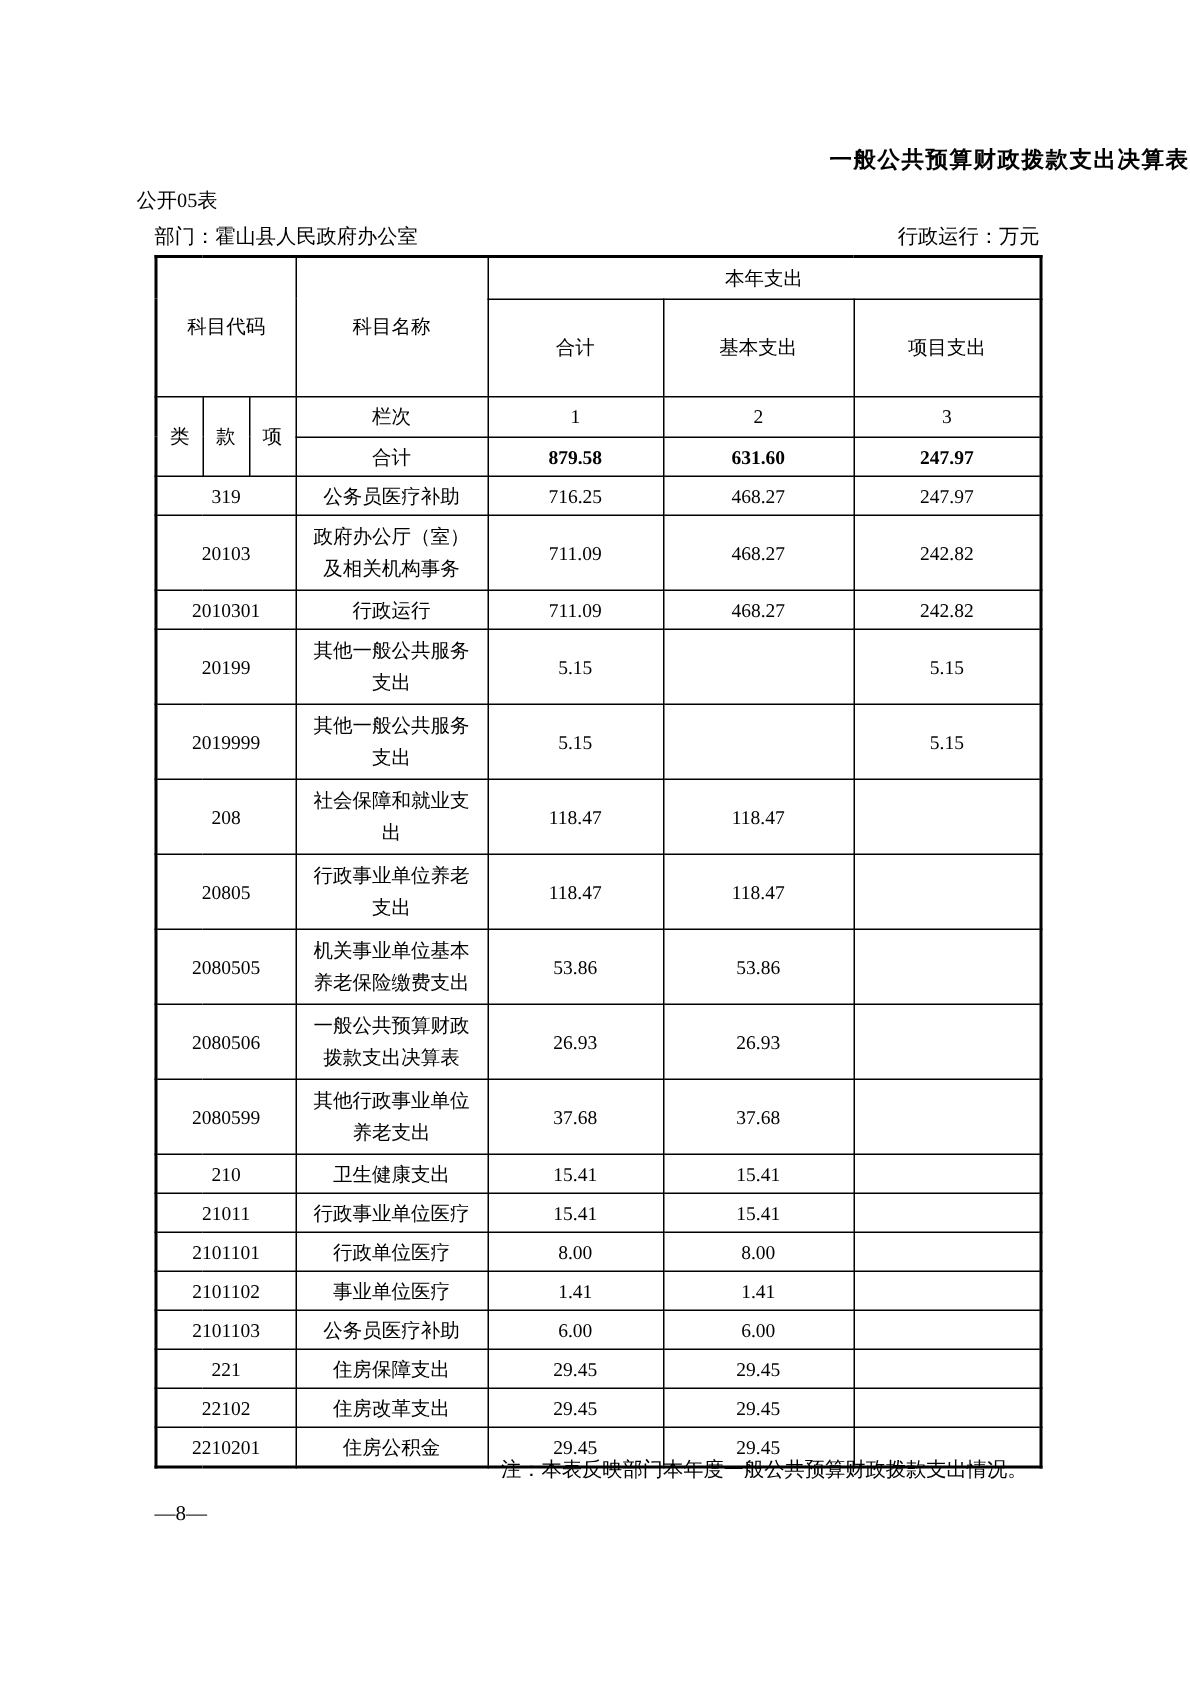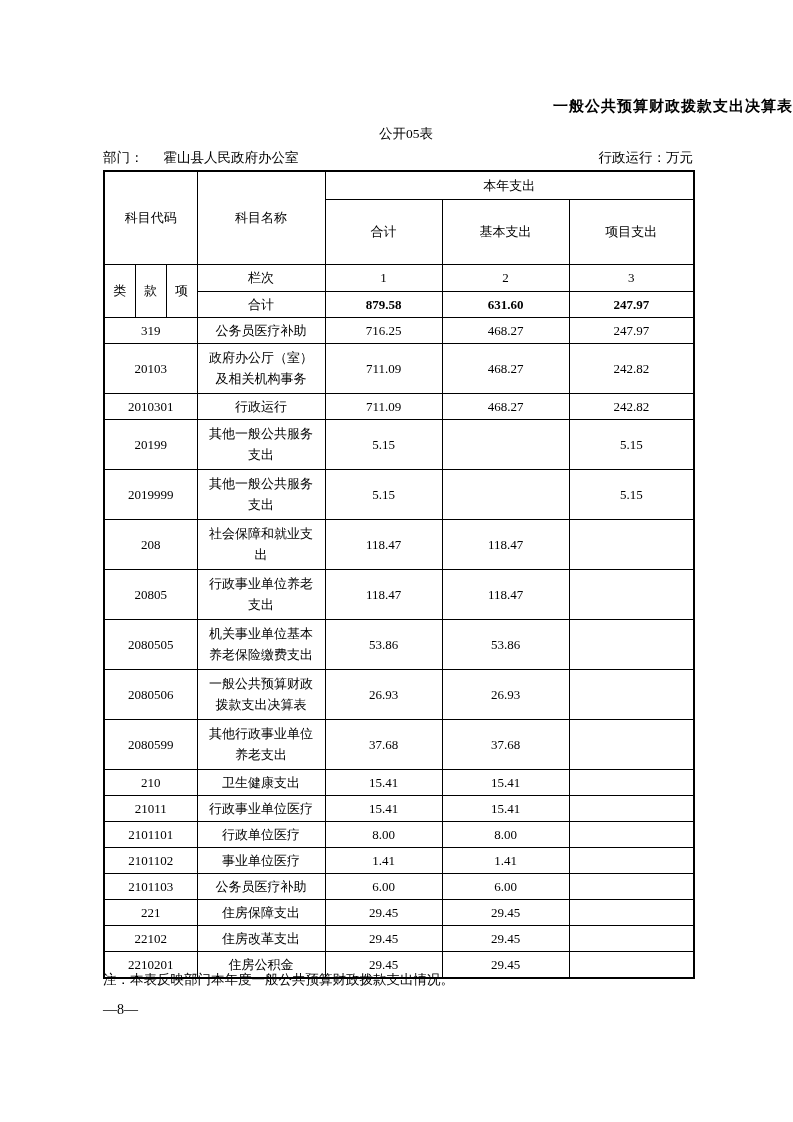--- a/index.html
+++ b/index.html
@@ -10,28 +10,28 @@
     color:#000;
   }
   .page { position:absolute; inset:0; }
 
   .doc-title {
     position:absolute; top:97px; left:0; width:793px;
     text-align:right; font-size:15px; font-weight:bold;
     letter-spacing:1px;
   }
   .pub-code {
-    position:absolute; top:125px; left:111px; width:590px;
-    text-align:center; font-size:13.5px;
+    position:absolute; top:125px; left:91px; width:590px;
+    text-align:left; font-size:13.5px;
   }
   .meta-row {
     position:absolute; top:149px; left:103px; width:590px;
     display:flex; justify-content:space-between; font-size:13.5px;
   }
-  .dept-name { margin-left:20px; }
+  .dept-name { }
 
   table.budget-table {
     position:absolute; top:170px; left:103px;
     width:591px; table-layout:fixed;
     border-collapse:collapse; border:2px solid #000;
     font-size:13px;
   }
   .budget-table td {
     border:1px solid #000;
     text-align:center; vertical-align:middle;
@@ -43,22 +43,23 @@
   .budget-table td.code-cell { white-space:nowrap; }
   tr.hrow1 { height:28px; }
   tr.hrow2 { height:65px; }
   tr.hrow3 { height:27px; }
   tr.hrow4 { height:26px; }
   tbody tr { height:25px; }
   tbody tr.tall { height:50px;padding-left:19px; }
   .bold { font-weight:bold; }
 
   .note-line {
-    position:absolute; top:971px; left:103px; width:600px;
+    position:absolute; top:971px; left:85px; width:600px;
     font-size:13.5px;
+    text-align:right;
   }
   .page-number {
     position:absolute; top:1002px; left:103px;
     font-size:14px; letter-spacing:0px;
   }
 </style>
 </head>
 <body>
 
 <div class="page">

